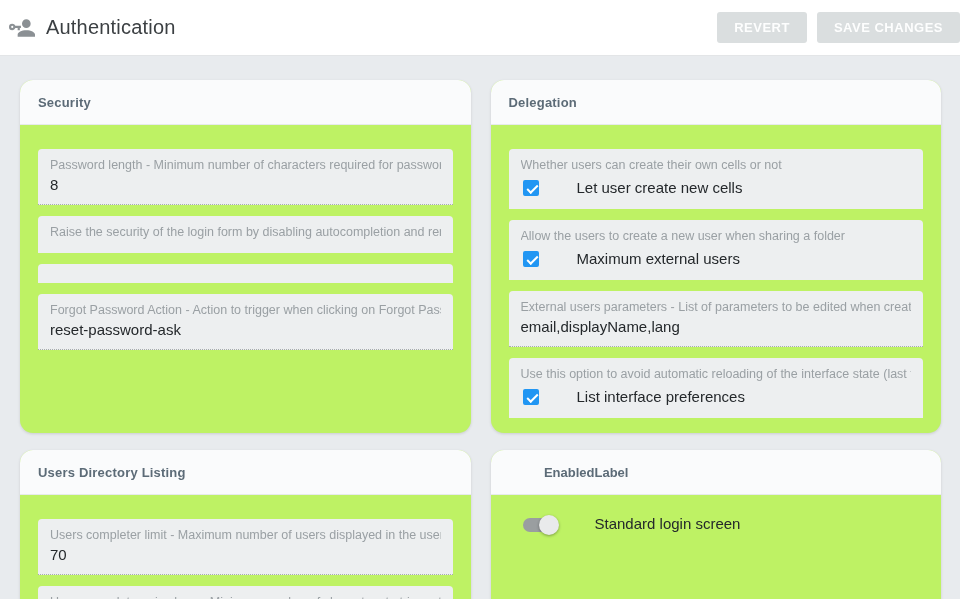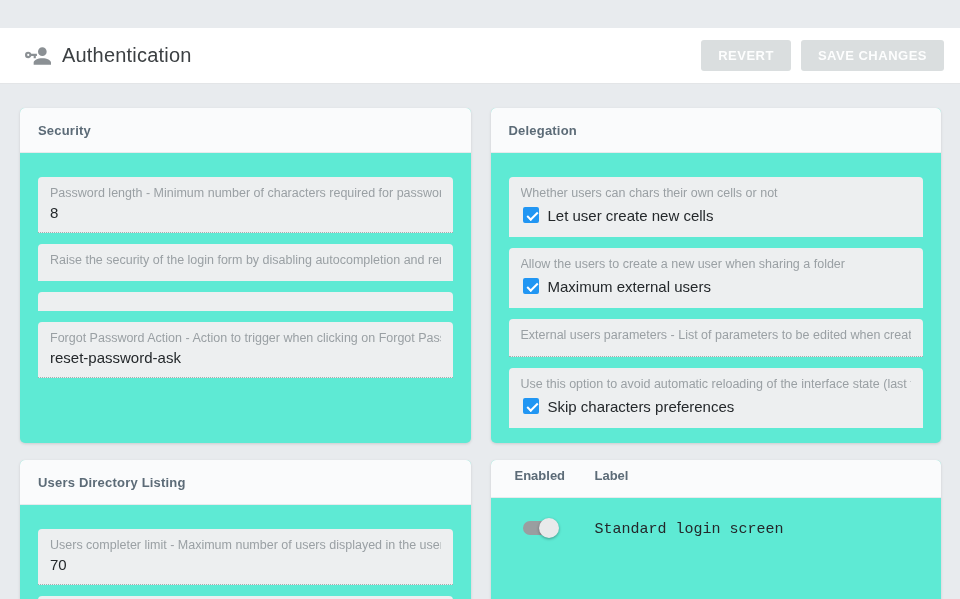--- a/index.html
+++ b/index.html
@@ -1,65 +1,65 @@
 <!DOCTYPE html>
 <html><head>
 <meta charset="utf-8">
 <style>
   * { margin:0; padding:0; box-sizing:border-box; }
   html,body { width:960px; height:599px; overflow:hidden;
     font-family:"Liberation Sans", sans-serif; background:#e8ebee; }
 
   
   .topbar { height:56px; background:#ffffff; border-bottom:1px solid #e3e5e7;
-    display:flex; align-items:center; padding:0 16px;margin-top:28px; }
+    display:flex; align-items:center; padding:0 0; }
   .title-wrap { display:flex; align-items:center; gap:11px; padding-left:9px; }
   .app-icon { width:26px; height:26px; display:block; }
   .page-title { font-size:20px; color:#3c4043; letter-spacing:.2px; }
   .topbar-actions { margin-left:auto; display:flex; gap:10px; }
   .btn-disabled { height:31px; padding:0 17px; border:none; border-radius:3px;
     background:#dadedf; color:rgba(255,255,255,.95); font-family:inherit;
     font-size:13px; font-weight:700; letter-spacing:.5px; cursor:default; }
 
   
   .main { padding:24px 19px 0 20px; display:grid;
     grid-template-columns:1fr 1fr; column-gap:20px; row-gap:17px;
     align-items:stretch; }
 
-  .card { background:#5eead4; border-radius:5px;
+  .card { background:#bef264; border-radius:13px;
     box-shadow:0 1px 3px rgba(0,0,0,.13); overflow:hidden; }
   .card-tall { min-height:290px; }
   .card-header { padding:15px 18px 14px; background:#fafbfc;
     border-bottom:1px solid #e7eaec; }
   .card-title { font-size:13px; font-weight:700; color:#5c6b77; letter-spacing:.2px; }
   .card-body { padding:24px 18px 4px; }
 
   
   .field { background:#edeff0; border-radius:4px 4px 0 0;
     padding:9px 12px 10px; margin-bottom:11px; }
   .field-text { border-bottom:1px dotted #a8acae; }
   .field-label { font-size:12.5px; color:#9aa0a4; white-space:nowrap;
     overflow:hidden; margin-bottom:4px; }
   .field-value { font-size:15px; color:#24282b; min-height:18px; }
-  .check-row { display:flex; align-items:flex-start; gap:9px;
+  .check-row { display:flex; align-items:flex-end; gap:38px;
     margin:7px 0 3px 2px; }
   .checkbox { width:16px; height:16px; border:2px solid #3f454a;
     border-radius:2px; flex:none; position:relative; background:transparent; cursor:pointer; }
   .checkbox.checked { background:#2196f3; border-color:#2196f3; }
   .checkbox.checked::after { content:""; position:absolute; left:2px; top:3px;
     width:9px; height:4px; border-left:2px solid #fff; border-bottom:2px solid #fff;
     transform:rotate(-45deg); }
   .check-text { font-size:15px; color:#24282b; }
 
   
-  .table-header { display:flex; padding:8px 24px 14px; background:#fafbfc;
-    border-bottom:1px solid #e7eaec; }
+  .table-header { display:flex; padding:15px 24px 14px; background:#fafbfc;
+    border-bottom:1px solid #e7eaec;text-align:right; }
   .col-enabled { width:80px; flex:none; }
   .th { font-size:13px; font-weight:700; color:#5c6b77; }
-  .table-row { display:flex; align-items:flex-end; padding:20px 24px;font-family:Liberation Mono, monospace; }
+  .table-row { display:flex; align-items:flex-start; padding:20px 24px; }
   .toggle { width:36px; height:20px; position:relative; margin-left:8px;
     cursor:pointer; flex:none; }
   .toggle-track { position:absolute; left:0; top:3px; width:33px; height:14px;
     border-radius:7px; background:#9a9ea0; }
   .toggle-thumb { position:absolute; left:3px; top:0; width:20px; height:20px;
     border-radius:50%; background:#e9eaeb; box-shadow:0 1px 3px rgba(0,0,0,.35); }
   .toggle.on .toggle-thumb { left:auto; right:0; }
   .row-label { font-size:15px; color:#24282b; }
 </style>
 </head>
@@ -100,41 +100,42 @@
       </div>
     </div>
   </div>
 
   <div class="card">
     <div class="card-header">
       <div class="card-title">Delegation</div>
     </div>
     <div class="card-body">
       <div class="field">
-        <div class="field-label">Whether users can chars their own cells or not</div>
+        <div class="field-label">Whether users can create their own cells or not</div>
         <div class="check-row">
           <span class="checkbox checked"></span>
           <span class="check-text">Let user create new cells</span>
         </div>
       </div>
       <div class="field">
         <div class="field-label">Allow the users to create a new user when sharing a folder</div>
         <div class="check-row">
           <span class="checkbox checked"></span>
           <span class="check-text">Maximum external users</span>
         </div>
       </div>
       <div class="field field-text">
         <div class="field-label">External users parameters - List of parameters to be edited when creatin…</div>
+        <div class="field-value">email,displayName,lang</div>
       </div>
       <div class="field">
         <div class="field-label">Use this option to avoid automatic reloading of the interface state (last f…</div>
         <div class="check-row">
           <span class="checkbox checked"></span>
-          <span class="check-text">Skip characters preferences</span>
+          <span class="check-text">List interface preferences</span>
         </div>
       </div>
     </div>
   </div>
 
   <div class="card card-tall">
     <div class="card-header">
       <div class="card-title">Users Directory Listing</div>
     </div>
     <div class="card-body">

